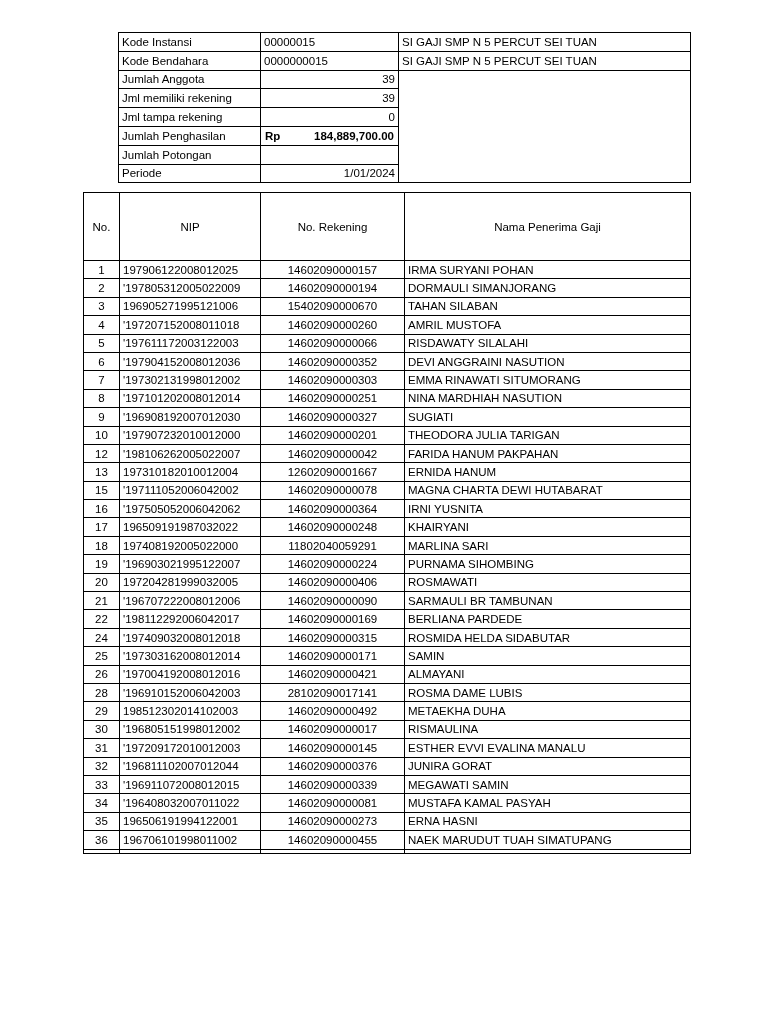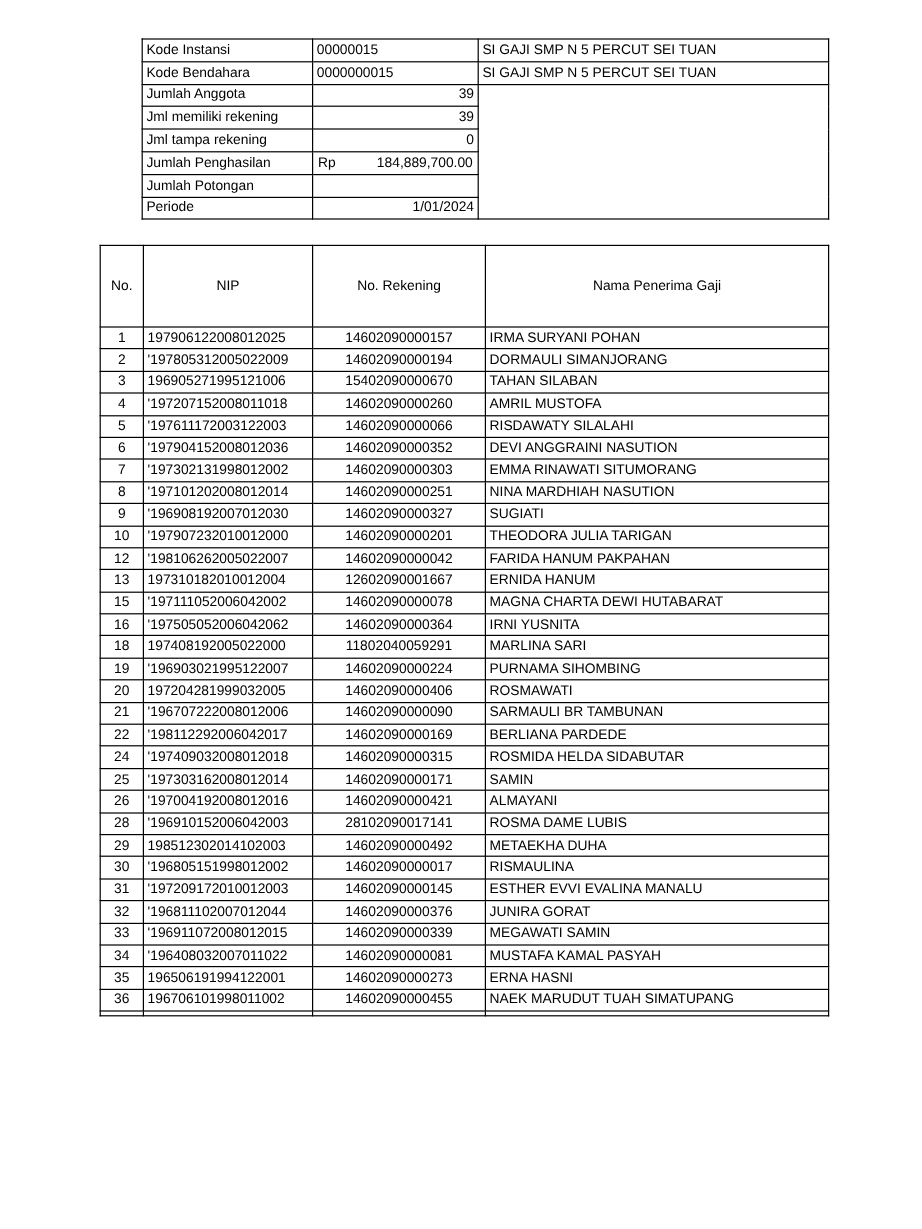--- a/index.html
+++ b/index.html
@@ -38,27 +38,28 @@
   }
   .info-table td { height: 17.8px; }
   .i-label { text-align: left; }
   .i-value.left  { text-align: left; }
   .i-value.right { text-align: right; }
   .i-value.money { padding: 0 4px; }
   .i-value.money .money-wrap {
     display: flex;
     justify-content: space-between;
     align-items: center;
+    font-weight: bold;
   }
   .i-extra { text-align: left; }
   
   .salary-table {
     position: absolute;
     left: 83px;
-    top: 204px;
+    top: 192px;
     border: 1.5px solid #000;
   }
   .salary-table thead th {
     height: 67px;
     text-align: center;
   }
   .salary-table td { height: 17.4px; }
   .c-no   { text-align: center; }
   .c-nip  { text-align: left; }
   .c-rek  { text-align: center; margin-top: 40px; }
@@ -213,20 +214,26 @@
           <td class="c-rek">14602090000078</td>
           <td class="c-nama">MAGNA CHARTA DEWI HUTABARAT</td>
         </tr>
         <tr>
           <td class="c-no">16</td>
           <td class="c-nip">'197505052006042062</td>
           <td class="c-rek">14602090000364</td>
           <td class="c-nama">IRNI YUSNITA</td>
         </tr>
         <tr>
+          <td class="c-no">17</td>
+          <td class="c-nip">196509191987032022</td>
+          <td class="c-rek">14602090000248</td>
+          <td class="c-nama">KHAIRYANI</td>
+        </tr>
+        <tr>
           <td class="c-no">18</td>
           <td class="c-nip">197408192005022000</td>
           <td class="c-rek">11802040059291</td>
           <td class="c-nama">MARLINA SARI</td>
         </tr>
         <tr>
           <td class="c-no">19</td>
           <td class="c-nip">'196903021995122007</td>
           <td class="c-rek">14602090000224</td>
           <td class="c-nama">PURNAMA SIHOMBING</td>

